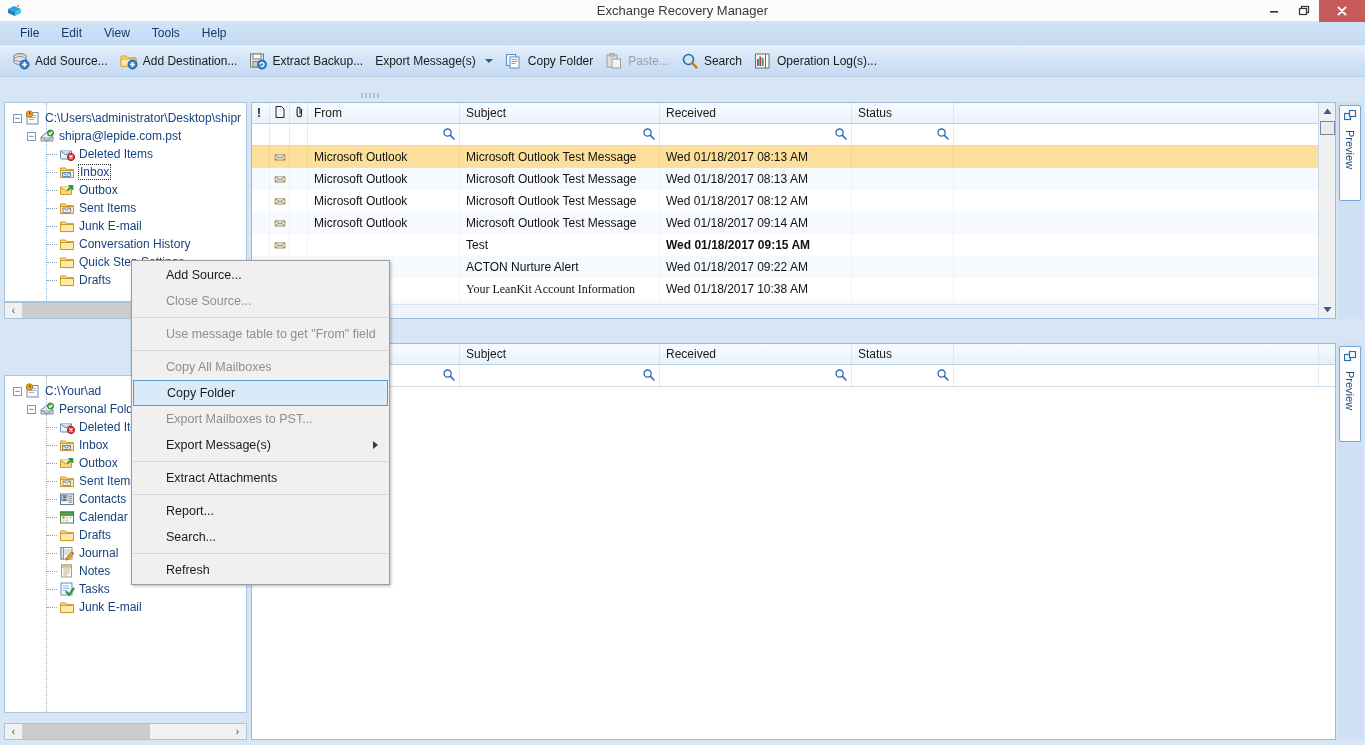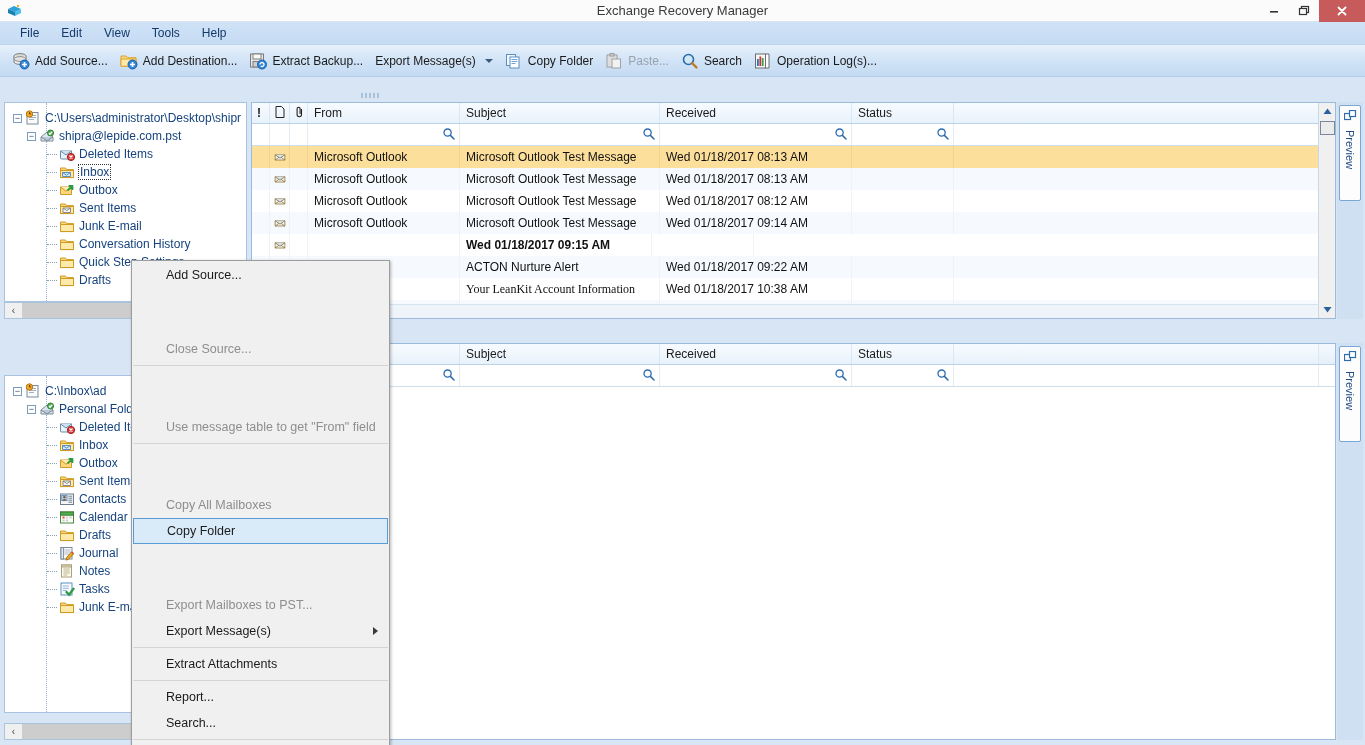--- a/index.html
+++ b/index.html
@@ -226,21 +226,21 @@
     border: 1px solid #9d9d9d;
     box-shadow: 1px 1px 3px rgba(0,0,0,.28);
     padding: 1px 0;
     z-index: 50;
   }
   .ctx-item {
     height: 26px; display: flex; align-items: center;
     padding-left: 34px; font-size: 12.5px; color: #1b1b1b;
     position: relative;
   }
-  .ctx-item.disabled { color: #8e8e8e; margin-top: 48px; }
+  .ctx-item.disabled { color: #8e8e8e; }
   .ctx-item.hl {
     background: #d9eaf9;
     border: 1px solid #5b9bd5;
     margin: 0 1px; height: 26px; padding-left: 33px;
   }
   .ctx-sep { height: 1px; background: #d4d4d4; margin: 3px 1px; }
   .ctx-arrow {
     position: absolute; right: 11px; top: 50%; transform: translateY(-50%);
     width: 0; height: 0;
     border-top: 4px solid transparent; border-bottom: 4px solid transparent;
@@ -516,21 +516,21 @@
           <div class="tnode lvl0">
             <span class="expander">−</span>
             <span class="ico"><svg width="16" height="16" viewBox="0 0 16 16">
                 <rect x="2" y="2.5" width="11" height="11.5" fill="#fbfbfb" stroke="#7b8a99"></rect>
                 <rect x="4" y="5" width="7" height="1" fill="#9fb3c6"></rect>
                 <rect x="4" y="7" width="7" height="1" fill="#9fb3c6"></rect>
                 <rect x="4" y="9" width="5" height="1" fill="#9fb3c6"></rect>
                 <circle cx="4.5" cy="4" r="3.2" fill="#f5a623" stroke="#b5781a"></circle>
                 <path d="M4.5 2 v2 h1.6" stroke="#6b4406" stroke-width="1" fill="none"></path>
               </svg></span>
-            <span class="lbl">C:\Inbox\ad</span>
+            <span class="lbl">C:\Your\ad</span>
           </div>
           <div class="tnode lvl1">
             <span class="expander">−</span>
             <span class="ico"><svg width="16" height="16" viewBox="0 0 16 16">
                 <path d="M2 9 l6-5 6 5 v4 H2 Z" fill="#dfe7ee" stroke="#7b8a99"></path>
                 <path d="M2 9 l6 4 6-4" fill="#b9c8d6" stroke="#7b8a99"></path>
                 <circle cx="11.5" cy="5" r="3" fill="#4caf50" stroke="#2e7d32"></circle>
                 <path d="M10 5 l1 1.2 2.2-2.4" stroke="#fff" stroke-width="1.3" fill="none"></path>
               </svg></span>
             <span class="lbl">Personal Folders</span>
@@ -784,20 +784,21 @@
               <div class="gcell c-icon" style="width:18px;flex:0 0 18px;"></div>
               <div class="gcell c-icon" style="width:20px;flex:0 0 20px;">
                 <svg width="14" height="12" viewBox="0 0 16 16">
                   <path d="M1.5 5 h13 v7 h-13 Z" fill="#f4f7fb" stroke="#8a6b2a"></path>
                   <path d="M1.5 5 l6.5 4.6 L14.5 5" fill="#cfe2f2" stroke="#8a6b2a"></path>
                   <path d="M1.5 12 l5-3.5 M14.5 12 l-5-3.5" stroke="#8a6b2a" fill="none"></path>
                 </svg>
               </div>
               <div class="gcell c-icon" style="width:18px;flex:0 0 18px;"></div>
               <div class="gcell" style="width:152px;flex:0 0 152px;"></div>
+              <div class="gcell" style="width:200px;flex:0 0 200px;">Test</div>
               <div class="gcell" style="width:192px;flex:0 0 192px;font-weight:bold;">Wed 01/18/2017 09:15 AM</div>
               <div class="gcell" style="width:102px;flex:0 0 102px;"></div>
               <div class="gcell" style="width:365px;flex:0 0 365px;border-right:none;"></div>
             </div>
             <div class="grow alt">
               <div class="gcell c-icon" style="width:18px;flex:0 0 18px;"></div>
               <div class="gcell c-icon" style="width:20px;flex:0 0 20px;">
                 <svg width="14" height="12" viewBox="0 0 16 16">
                   <path d="M1.5 5 h13 v7 h-13 Z" fill="#f4f7fb" stroke="#8a6b2a"></path>
                   <path d="M1.5 5 l6.5 4.6 L14.5 5" fill="#cfe2f2" stroke="#8a6b2a"></path>

